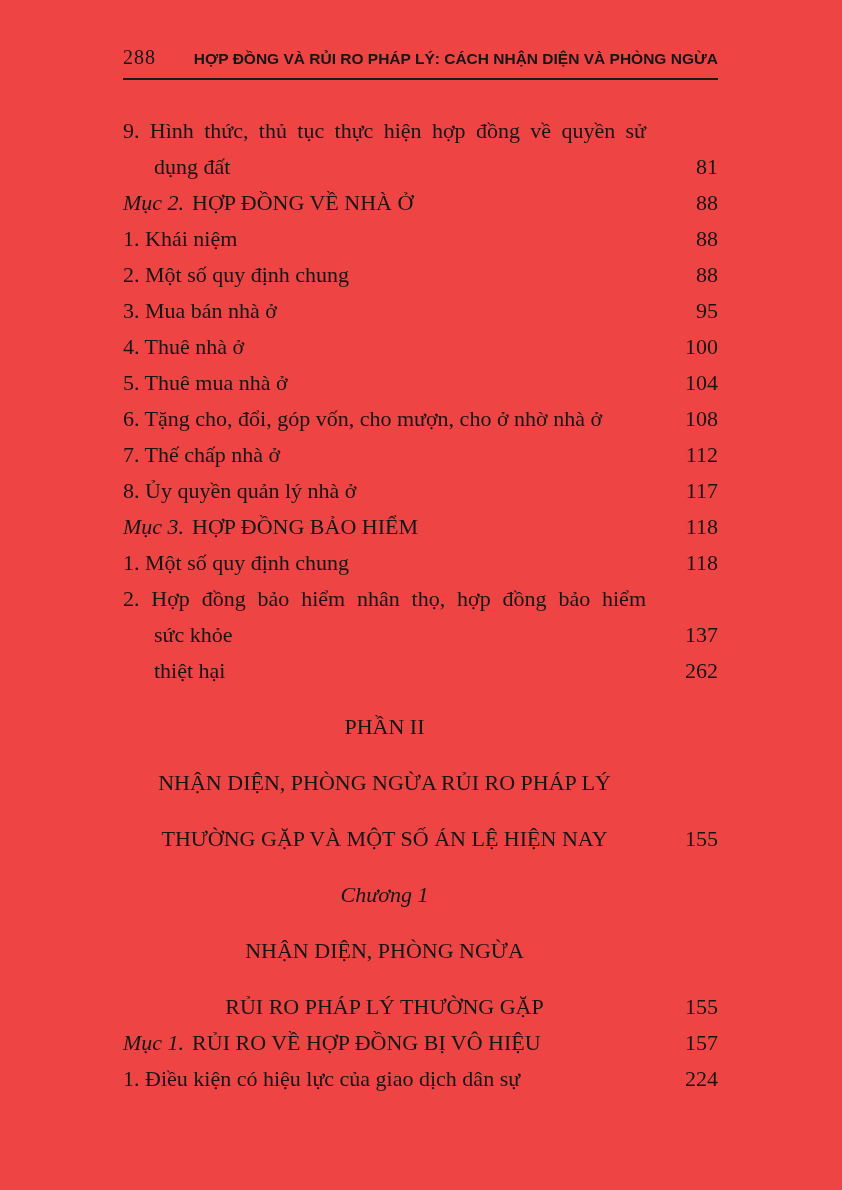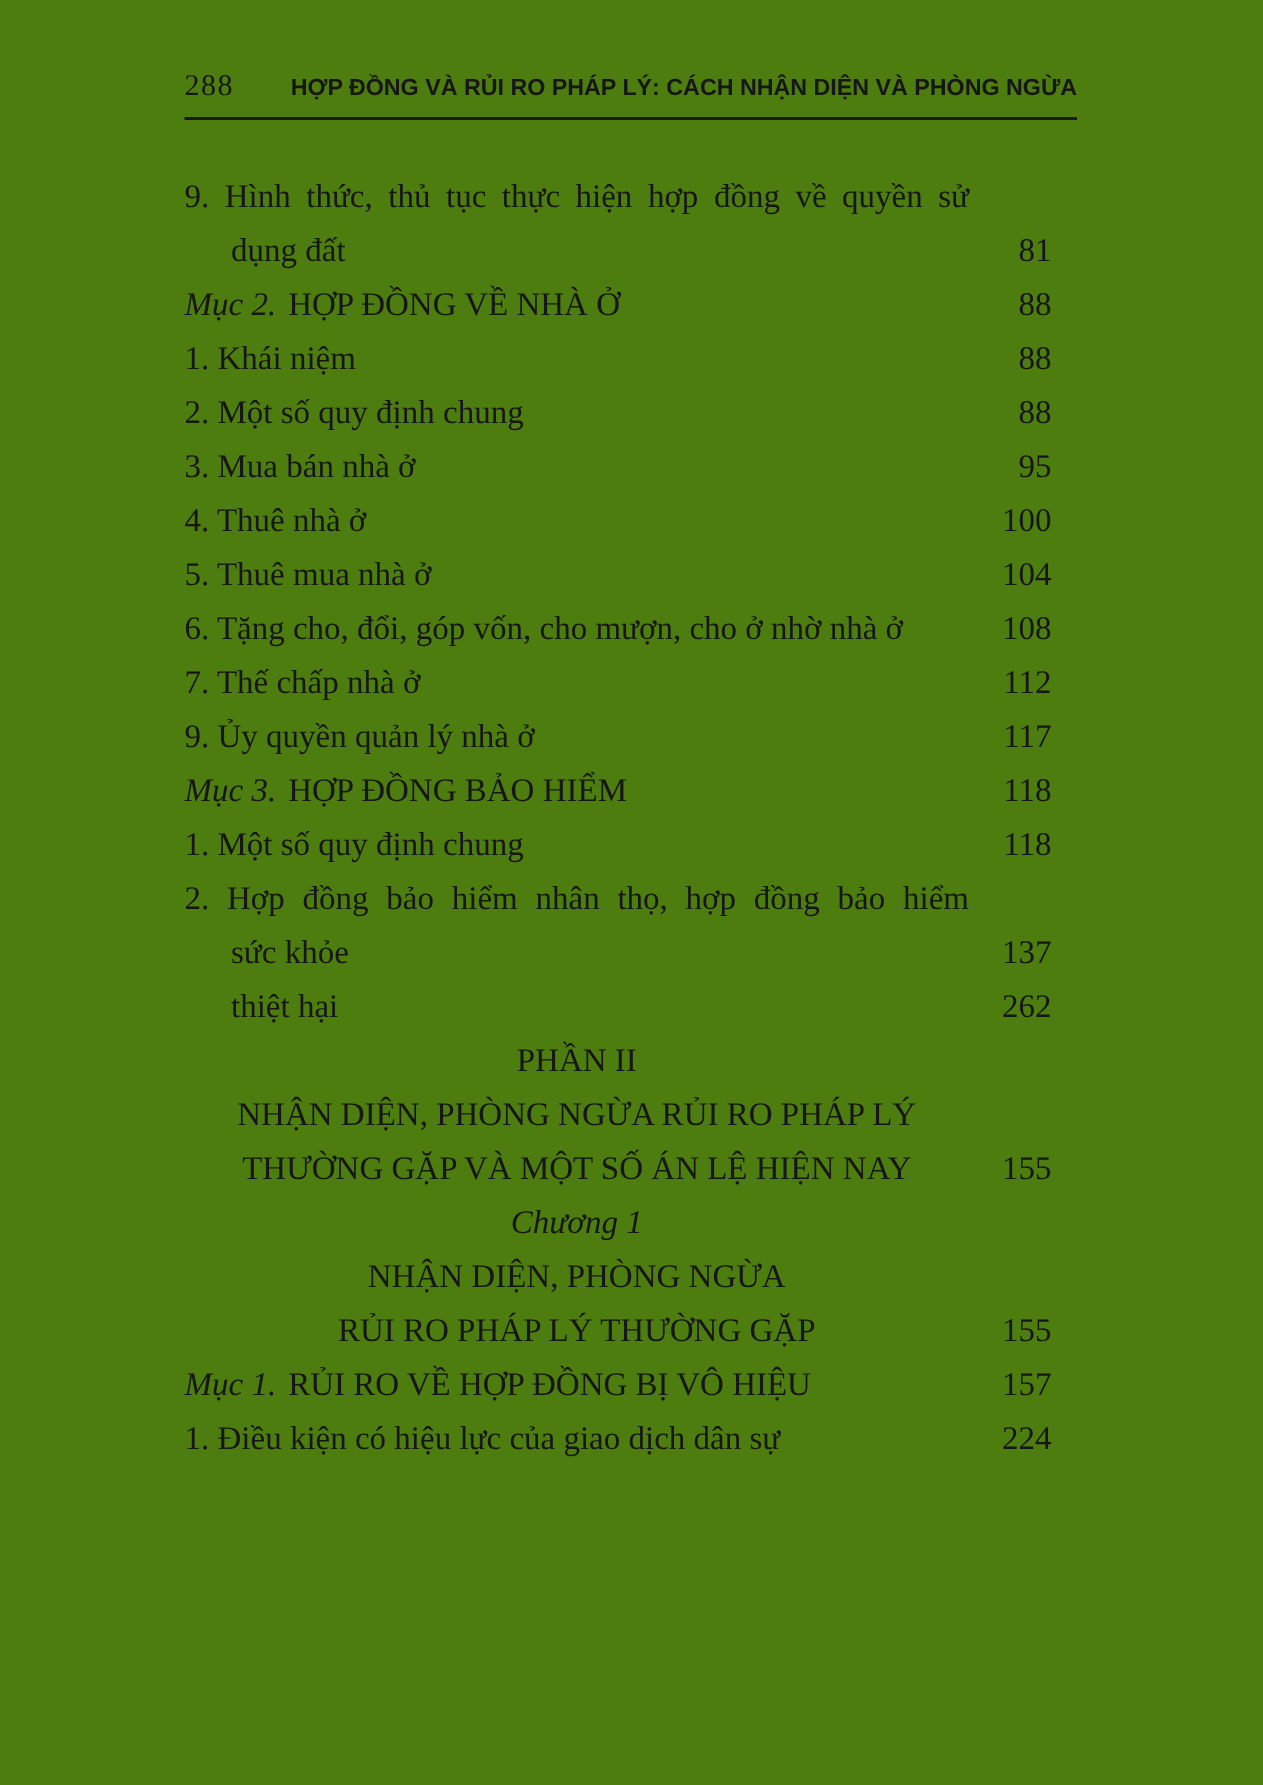--- a/index.html
+++ b/index.html
@@ -11,21 +11,21 @@
     width: 842px;
     height: 1190px;
     overflow: hidden;
     color: #161616;
   }
   .page {
     box-sizing: border-box;
     width: 842px;
     height: 1190px;
     padding: 46px 124px 0 123px;
-    background: #4d7c0f;
+    background: #ef4444;
   }
   .header {
     display: flex;
     justify-content: space-between;
     align-items: baseline;
     border-bottom: 2px solid #1b1b1b;
     padding-bottom: 9px;
   }
   .pagenum {
     font-family: "Liberation Serif", serif;
@@ -53,30 +53,31 @@
   }
   .toc-line.cont {
     padding-left: 31px;
   }
   .toc-line.justify {
     text-align: justify;
     text-align-last: justify;
   }
   .toc-line.center {
     text-align: center;
+    margin-top: 20px;
   }
   .italic {
     font-style: italic;
   }
   .sec-title {
     margin-left: 8px;
   }
   .page-num {
     position: absolute;
-    right: 17px;
+    right: 0;
     bottom: 0;
     line-height: 36px;
     text-align: right;
   }
 </style>
 </head>
 <body>
 
 <div class="page">
   <div class="header">
@@ -106,21 +107,21 @@
       <div class="toc-entry">
         <div class="toc-line"><span class="entry-text">5. Thuê mua nhà ở</span><span class="page-num">104</span></div>
       </div>
       <div class="toc-entry">
         <div class="toc-line"><span class="entry-text">6. Tặng cho, đổi, góp vốn, cho mượn, cho ở nhờ nhà ở</span><span class="page-num">108</span></div>
       </div>
       <div class="toc-entry">
         <div class="toc-line"><span class="entry-text">7. Thế chấp nhà ở</span><span class="page-num">112</span></div>
       </div>
       <div class="toc-entry">
-        <div class="toc-line"><span class="entry-text">9. Ủy quyền quản lý nhà ở</span><span class="page-num">117</span></div>
+        <div class="toc-line"><span class="entry-text">8. Ủy quyền quản lý nhà ở</span><span class="page-num">117</span></div>
       </div>
       <div class="toc-entry">
         <div class="toc-line"><span class="italic sec-prefix">Mục 3.</span><span class="sec-title">HỢP ĐỒNG BẢO HIỂM</span><span class="page-num">118</span></div>
       </div>
       <div class="toc-entry">
         <div class="toc-line"><span class="entry-text">1. Một số quy định chung</span><span class="page-num">118</span></div>
       </div>
       <div class="toc-entry">
         <div class="toc-line justify"><span class="entry-text">2. Hợp đồng bảo hiểm nhân thọ, hợp đồng bảo hiểm</span></div>
         <div class="toc-line cont"><span class="entry-text">sức khỏe</span><span class="page-num">137</span></div>

